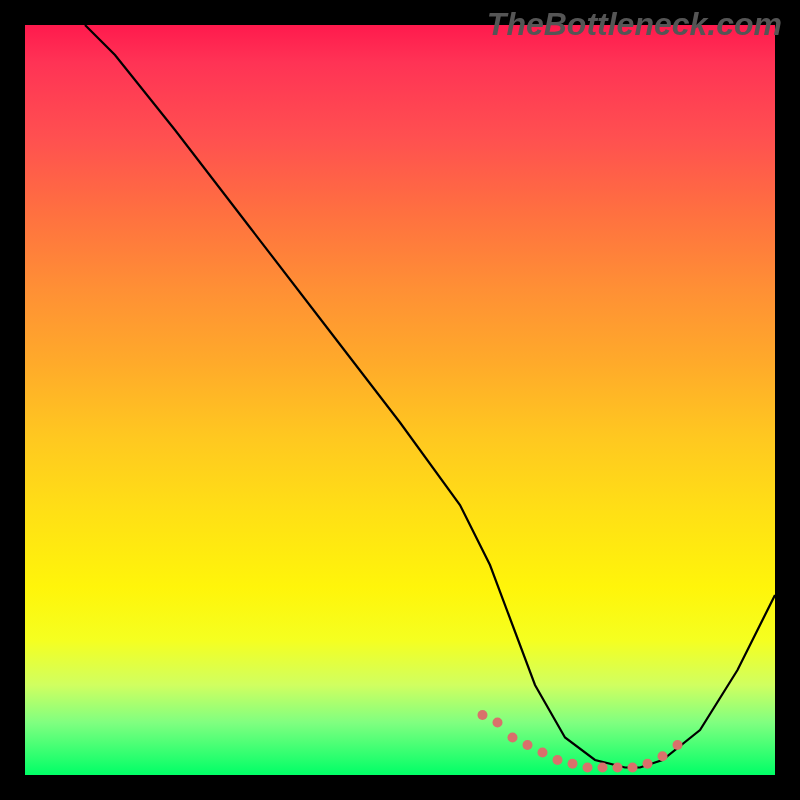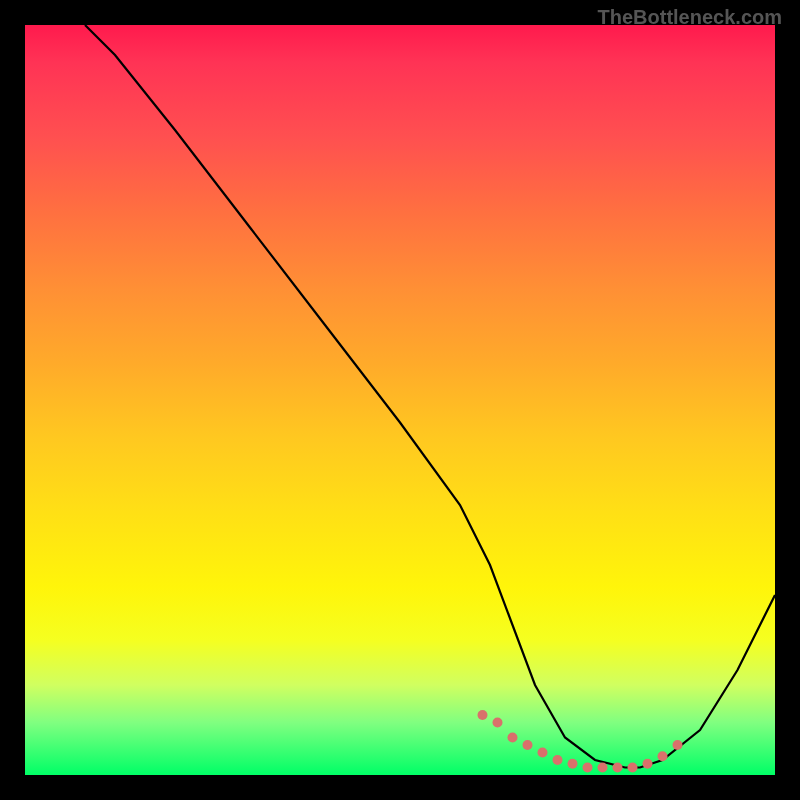--- a/index.html
+++ b/index.html
@@ -8,23 +8,24 @@
     height: 800px;
     background: #000;
     position: relative;
     font-family: Arial, sans-serif;
   }
   .watermark {
     position: absolute;
     top: 6px;
     right: 18px;
     color: #555;
-    font-size: 20px;
+    font-size: 32px;
     font-weight: bold;
     z-index: 10;
+    font-style: italic;
   }
   .plot-area {
     position: absolute;
     left: 25px;
     top: 25px;
     width: 750px;
     height: 750px;
     background: linear-gradient(to bottom,
       #ff1a4d 0%,
       #ff3355 5%,

